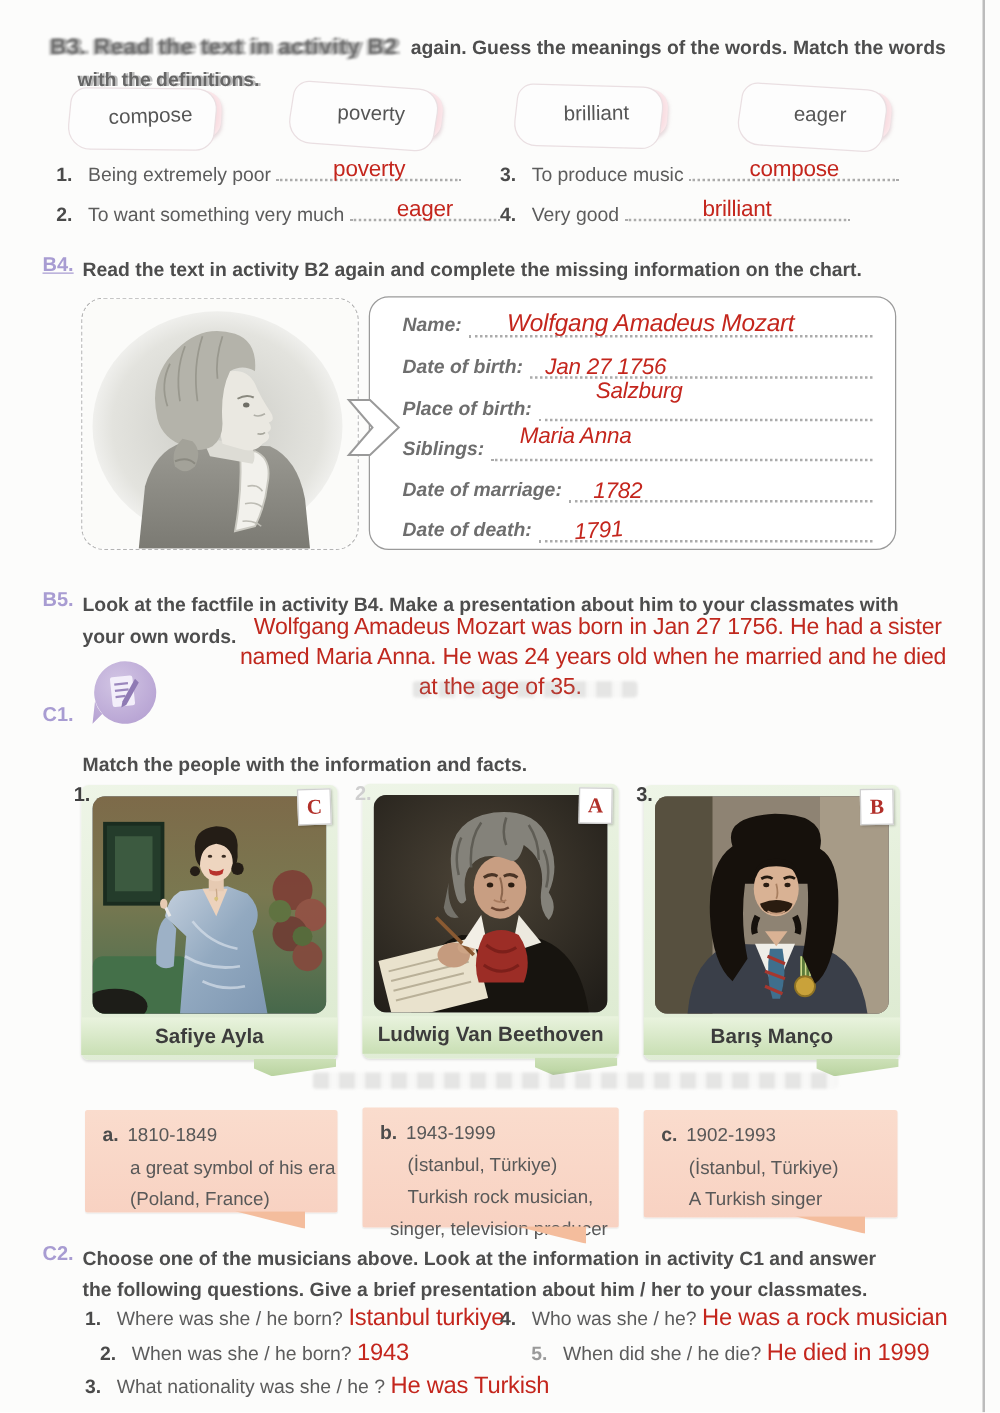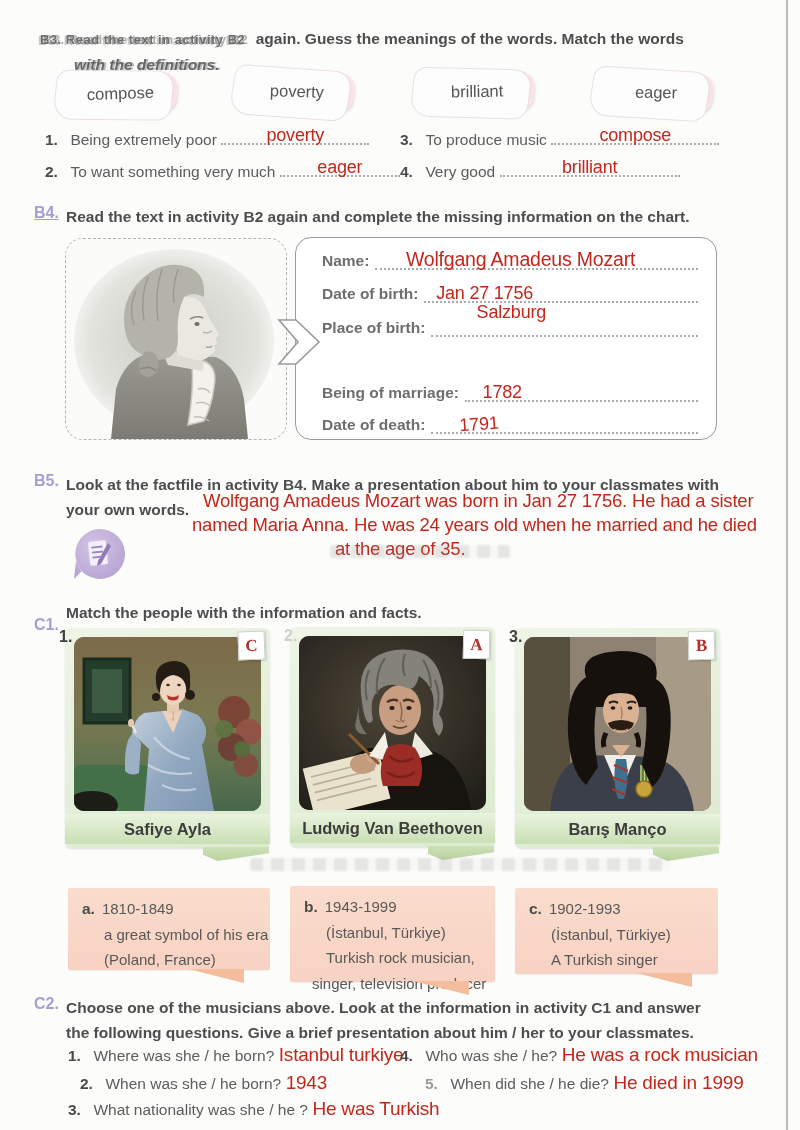--- a/index.html
+++ b/index.html
@@ -6,38 +6,38 @@
   #page{position:relative;width:800px;height:1130px;background:#fcfcfb;overflow:hidden;
         font-family:"Liberation Sans", sans-serif;}
   
   .lbl{position:absolute;font-weight:bold;font-size:16px;color:#a89cd2;}
   .instr{font-weight:bold;font-size:15.5px;color:#4d4d4d;line-height:25px;}
   .abs{position:absolute;}
   .qnum{font-weight:bold;font-size:15.5px;color:#4a4a4a;margin-right:8px;}
   .qnum.faded{color:#9a9a9a;}
   .qtext{font-size:15.5px;color:#5c5c5c;}
   .hw{color:#c4261d;letter-spacing:-0.2px;white-space:nowrap;}
-  .smudge{color:#6e6e6e;font-weight:bold;font-size:13px;filter:blur(0.7px);
+  .smudge{color:#6e6e6e;font-weight:bold;font-size:18px;filter:blur(0.7px);
           text-shadow:3px 0 0 rgba(100,100,100,.5),-2px 1px 0 rgba(120,120,120,.4);letter-spacing:.5px;}
   .smudge-light{filter:blur(0.45px);text-shadow:2px 0 0 rgba(110,110,110,.45);color:#666;}
   
   .tag{position:absolute;width:114px;height:38px;background:#f8d9de;border-radius:10px 16px 12px 18px;
        display:flex;align-items:center;justify-content:center;
        box-shadow:inset 0 0 8px rgba(255,255,255,.7), 1px 2px 3px rgba(190,150,160,.35);}
   .tag::before{content:"";position:absolute;left:-8px;top:-4px;right:4px;bottom:-8px;background:#fdfdfd;
        border:1px solid #eadfe2;border-radius:12px 18px 14px 20px;transform:rotate(2.5deg);z-index:-1;}
   .tag span{font-size:16.5px;color:#555;transform:skewX(5deg);}
   
   .fill{display:inline-block;border-bottom:2px dotted #ababab;height:16px;position:relative;vertical-align:baseline;}
   .fill .hw{position:absolute;bottom:-3px;left:50%;transform:translateX(-50%);font-size:18px;}
   
   .portrait-box{position:absolute;left:65px;top:238px;width:220px;height:200px;border:1.6px dashed #b3b3b3;
                 border-radius:18px;background:#fff;overflow:hidden;}
   .fact-box{position:absolute;left:295px;top:237px;width:420px;height:201px;border:1.6px solid #9a9a9a;
-            border-radius:16px;background:#fff;}
+            border-radius:16px;background:#fff;font-style:italic;}
   .frow{position:absolute;left:26px;right:18px;display:flex;align-items:flex-end;}
   .frow .flab{font-weight:bold;font-size:15.5px;color:#6e6e6e;margin-right:6px;white-space:nowrap;}
   .frow .fill{flex:1;}
   .arrow-joint{position:absolute;left:276px;top:317px;z-index:4;}
   
   .pcard{position:absolute;width:205px;height:220px;border-radius:6px;
          background:linear-gradient(160deg,#eef5e7,#dcead0);box-shadow:0 1px 2px rgba(0,0,0,.12);}
   .pcard .photo{position:absolute;left:9px;right:9px;top:9px;height:174px;border-radius:10px;overflow:hidden;
                 background:#888;box-shadow:inset 0 0 4px rgba(0,0,0,.4);}
   .pcard .namebar{position:absolute;left:0;right:0;bottom:4px;height:30px;display:flex;align-items:center;
@@ -69,21 +69,21 @@
 <body>
 
 <div id="page">
 
   <div class="page-edge"></div>
 
   <div class="abs" style="left:40px;top:26px;white-space:nowrap;">
     <span class="smudge">B3. Read the text in activity B2</span>
     <span class="instr" style="margin-left:6px;">again. Guess the meanings of the words. Match the words</span>
   </div>
-  <div class="abs instr smudge-light" style="left:74px;top:52px;font-style:italic;">with the definitions.</div>
+  <div class="abs instr smudge-light" style="left:62px;top:52px;">with the definitions.</div>
 
   <div class="tag" style="left:63px;top:74px;transform:skewX(-5deg) rotate(-2deg);">
     <span>compose</span>
     </div>
   <div class="tag" style="left:240px;top:72px;transform:skewX(-5deg) rotate(1.5deg);">
     <span>poverty</span>
     </div>
   <div class="tag" style="left:420px;top:72px;transform:skewX(-5deg) rotate(-1deg);">
     <span>brilliant</span>
     </div>
@@ -166,22 +166,28 @@
       <span class="fill">
         <span class="hw" style="left:22%;">Jan 27 1756</span>
         </span>
     </div>
     <div class="frow" style="top:81px;">
       <span class="flab">Place of birth:</span>
       <span class="fill">
         <span class="hw" style="left:30%;bottom:12px;">Salzburg</span>
         </span>
     </div>
+    <div class="frow" style="top:113px;">
+      <span class="flab">Siblings:</span>
+      <span class="fill">
+        <span class="hw" style="left:22%;bottom:8px;">Maria Anna</span>
+        </span>
+    </div>
     <div class="frow" style="top:146px;">
-      <span class="flab">Being of marriage:</span>
+      <span class="flab">Date of marriage:</span>
       <span class="fill">
         <span class="hw" style="left:16%;">1782</span>
         </span>
     </div>
     <div class="frow" style="top:178px;text-align:center;">
       <span class="flab">Date of death:</span>
       <span class="fill">
         <span class="hw" style="left:18%;transform:translateX(-50%) rotate(-4deg);">1791</span>
         </span>
     </div>
@@ -203,21 +209,21 @@
         </radialGradient>
       </defs>
     <path d="M28,2 a25,25 0 1 1 -24,32 L2,52 L10,44 A25,25 0 0 1 28,2 Z" fill="url(#pg)" opacity="0.85"></path>
     <rect x="17" y="14" width="18" height="24" rx="2" fill="#f3effa" transform="rotate(-6 26 26)"></rect>
     <path d="M20,20 h11 M20,25 h11 M20,30 h8" stroke="#9b87bd" stroke-width="1.8" transform="rotate(-6 26 26)"></path>
     <path d="M36,16 L26,34 l-1,5 4,-2 10,-18 Z" fill="#8f7ab4"></path>
   </svg>
 
   <div class="ghost" style="left:330px;top:545px;width:180px;"></div>
 
-  <span class="lbl" style="left:34px;top:616px;">C1.</span>
+  <span class="lbl" style="left:34px;top:564px;">C1.</span>
   <span class="abs instr" style="left:66px;top:600px;">Match the people with the information and facts.</span>
 
   <div class="pcard" style="left:65px;top:628px;">
     <span class="pnum">1.</span>
     <div class="photo">
       <svg width="187" height="174" viewBox="0 0 187 174">
         <defs>
           <linearGradient id="room" x1="0" y1="0" x2="0" y2="1">
             <stop offset="0%" stop-color="#7d6a49"></stop>
               <stop offset="45%" stop-color="#7a7850"></stop>

